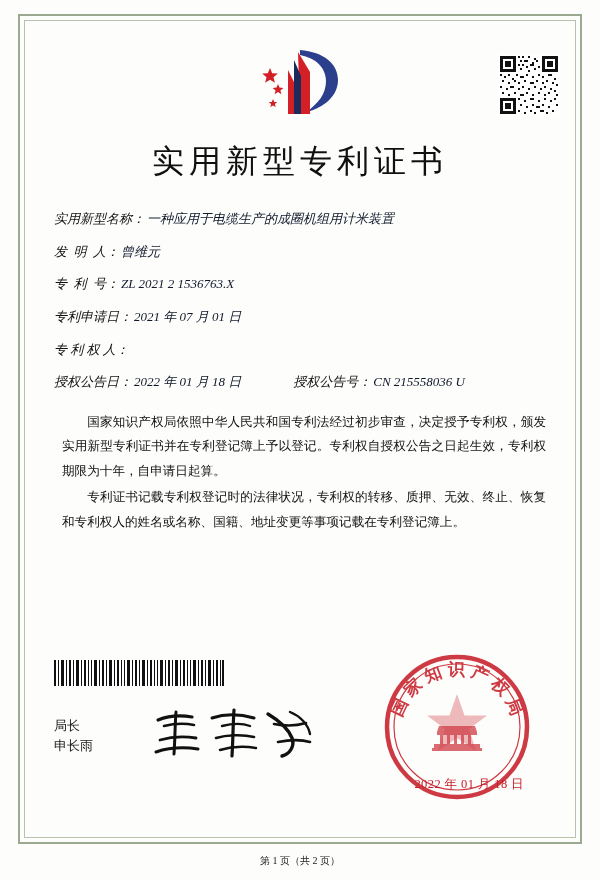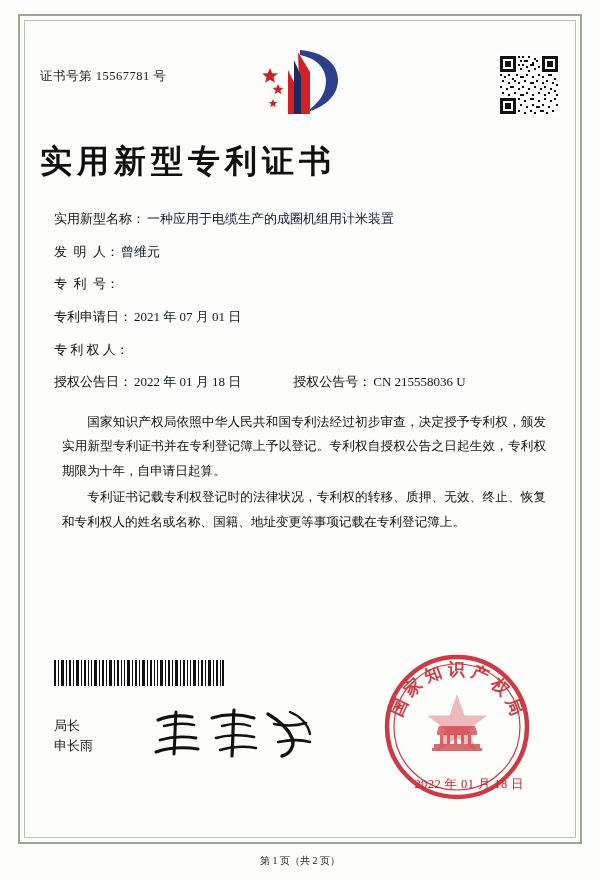--- a/index.html
+++ b/index.html
@@ -93,40 +93,41 @@
     right: 0;
     top: 18px;
     width: 62px;
     height: 62px;
     background-repeat: no-repeat;
   }
   .qr svg { display: block; }
 
   
   .doc-title {
-    text-align: left;
+    text-align: center;
     font-size: 32px;
-    font-weight: bold;
+    font-weight: normal;
     letter-spacing: 5px;
     margin-top: 14px;
     margin-bottom: 26px;
     font-family: "DejaVu Serif", "Liberation Serif", serif;
     color: #101010;
   }
 
   
   .fields {
     margin: 0 14px 0 14px;
     font-size: 13px;
   }
   .field-row {
     display: flex;
     align-items: flex-end;
     margin-bottom: 14.5px;
     line-height: 1.4;
+    font-style: italic;
   }
   .field-label {
     white-space: pre;
     color: #111;
   }
   .field-value {
     color: #0f172a;
     padding-left: 2px;
   }
   .field-row.two-col {
@@ -219,21 +220,20 @@
   <div class="border-outer"></div>
   <div class="border-inner"></div>
   <div class="corner tl"></div>
   <div class="corner tr"></div>
   <div class="corner bl"></div>
   <div class="corner br"></div>
 
   <div class="content">
 
     <div class="header-row">
-      <div class="cert-number">证书号第 15567781 号</div>
 
       <div class="logo">
         <svg viewBox="0 0 92 72" width="92" height="72" xmlns="http://www.w3.org/2000/svg">
 
           <path d="M46 4 C70 6 84 18 84 34 C84 50 70 62 52 66 C64 58 72 48 72 35 C72 22 62 12 46 9 Z" fill="#2b3f8c"></path>
 
           <path d="M44 6 L56 26 L56 68 L46 68 Z" fill="#d32027"></path>
           <path d="M40 14 L47 30 L47 68 L40 68 Z" fill="#1d2a5c"></path>
           <path d="M34 24 L40 36 L40 68 L34 68 Z" fill="#d32027"></path>
 
@@ -355,20 +355,21 @@
         <span class="field-value">一种应用于电缆生产的成圈机组用计米装置</span>
       </div>
 
       <div class="field-row">
         <span class="field-label">发  明  人：</span>
         <span class="field-value">曾维元</span>
       </div>
 
       <div class="field-row">
         <span class="field-label">专  利  号：</span>
+        <span class="field-value">ZL 2021 2 1536763.X</span>
       </div>
 
       <div class="field-row">
         <span class="field-label">专利申请日：</span>
         <span class="field-value">2021 年 07 月 01 日</span>
       </div>
 
       <div class="field-row">
         <span class="field-label">专 利 权 人：</span>
       </div>

